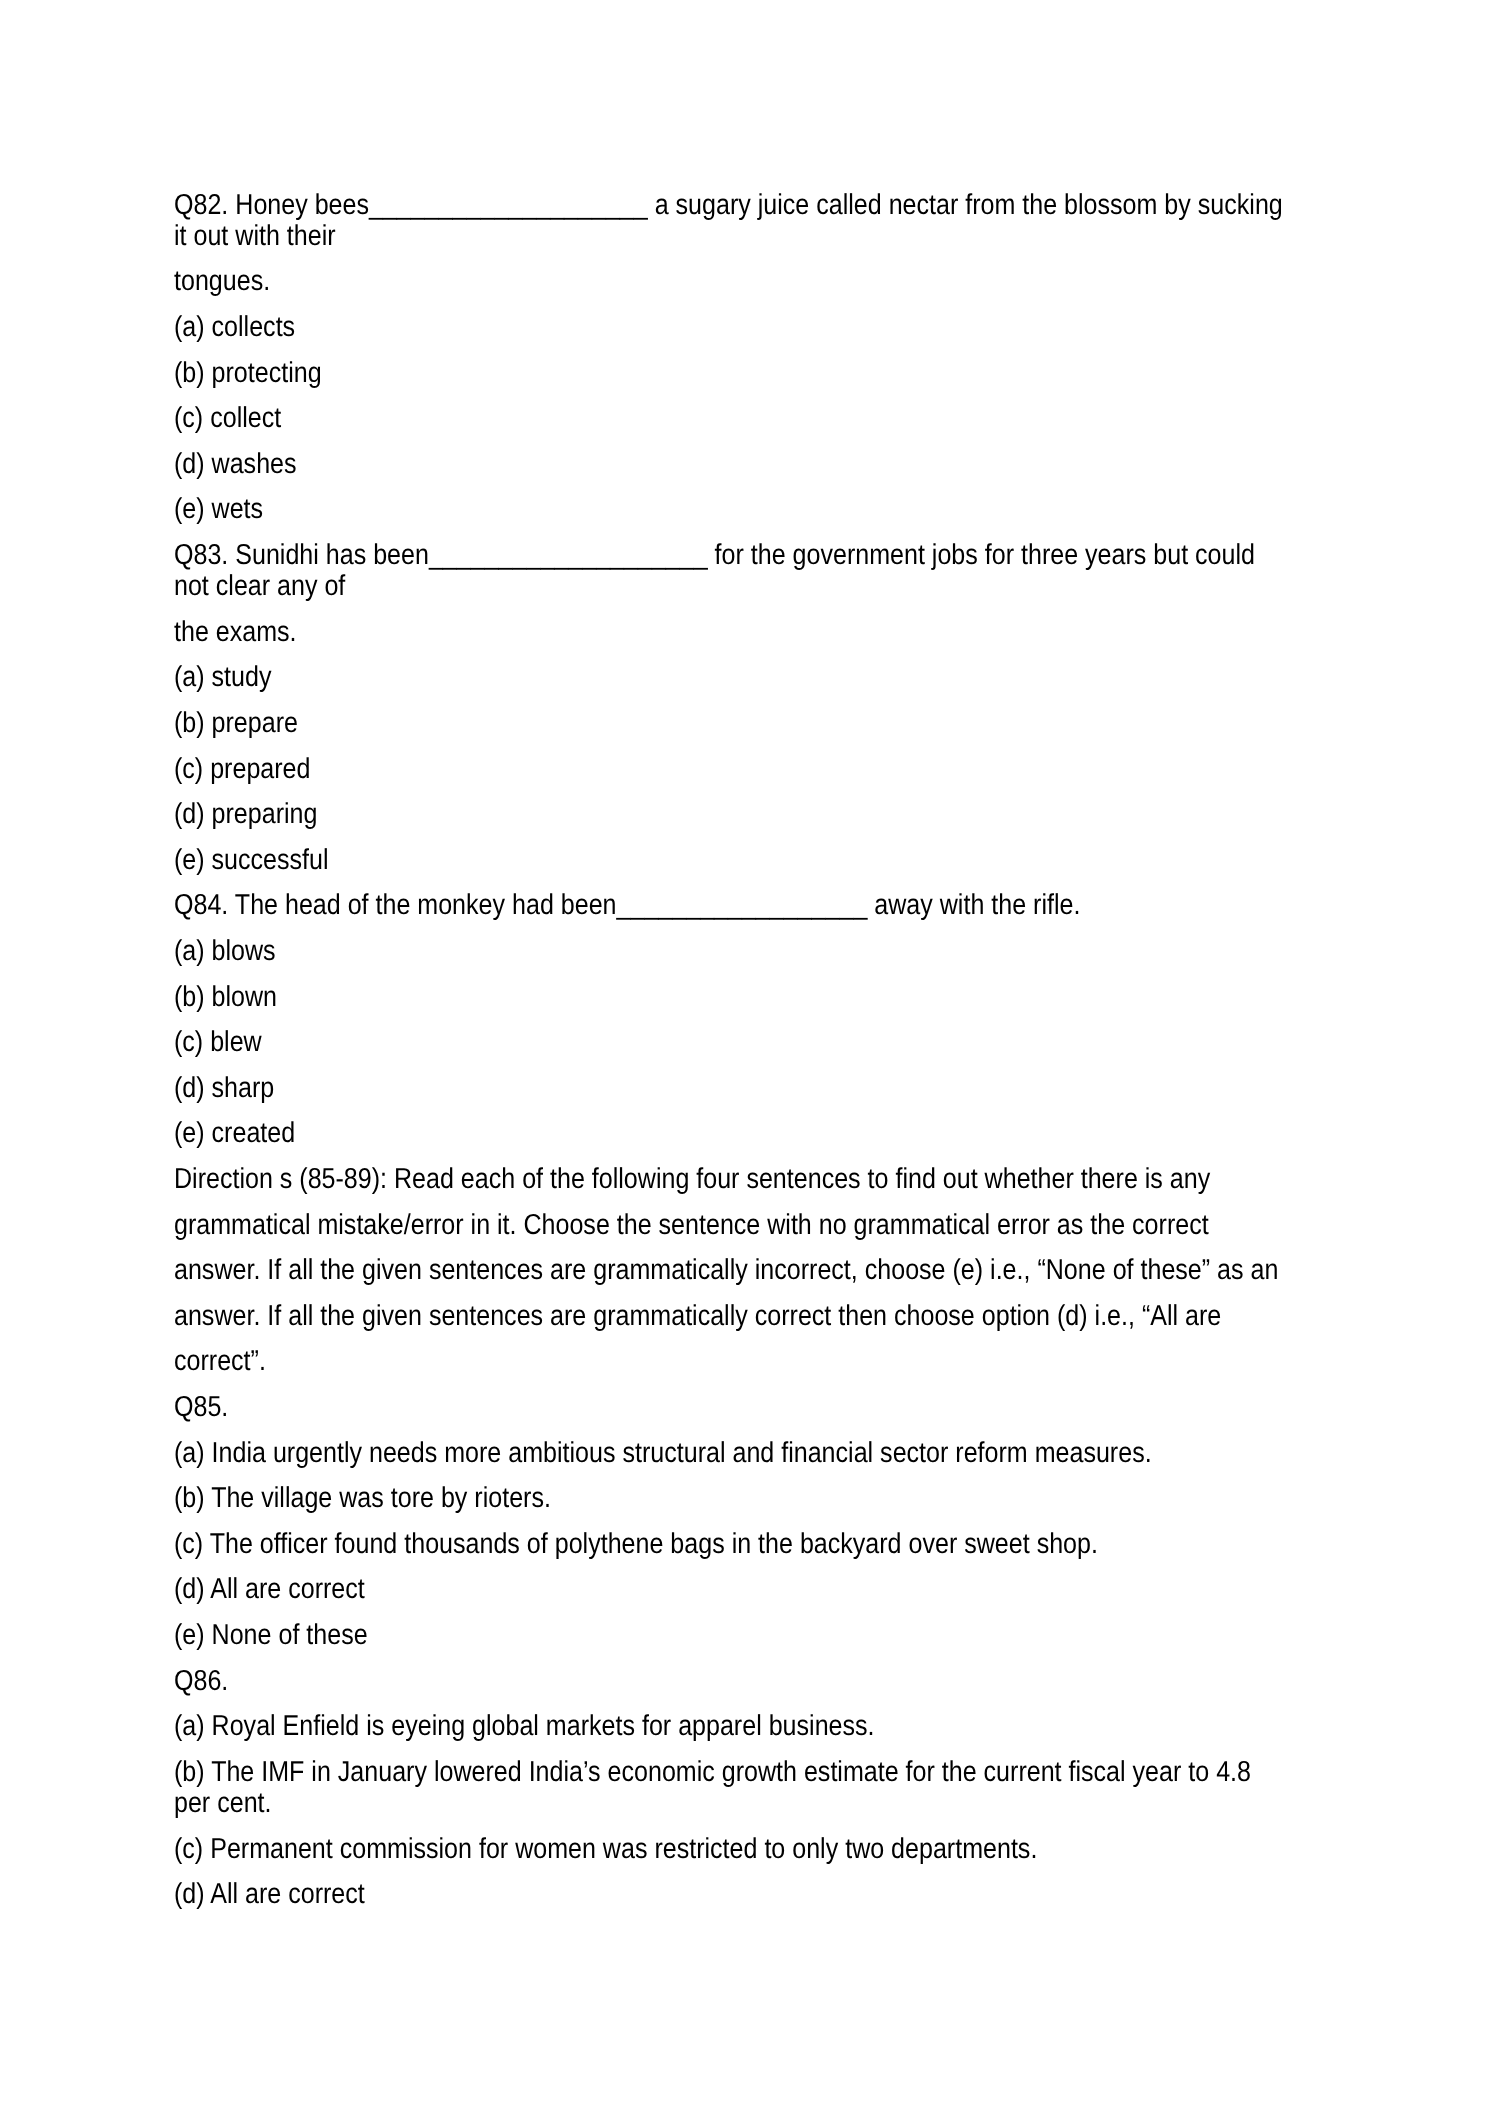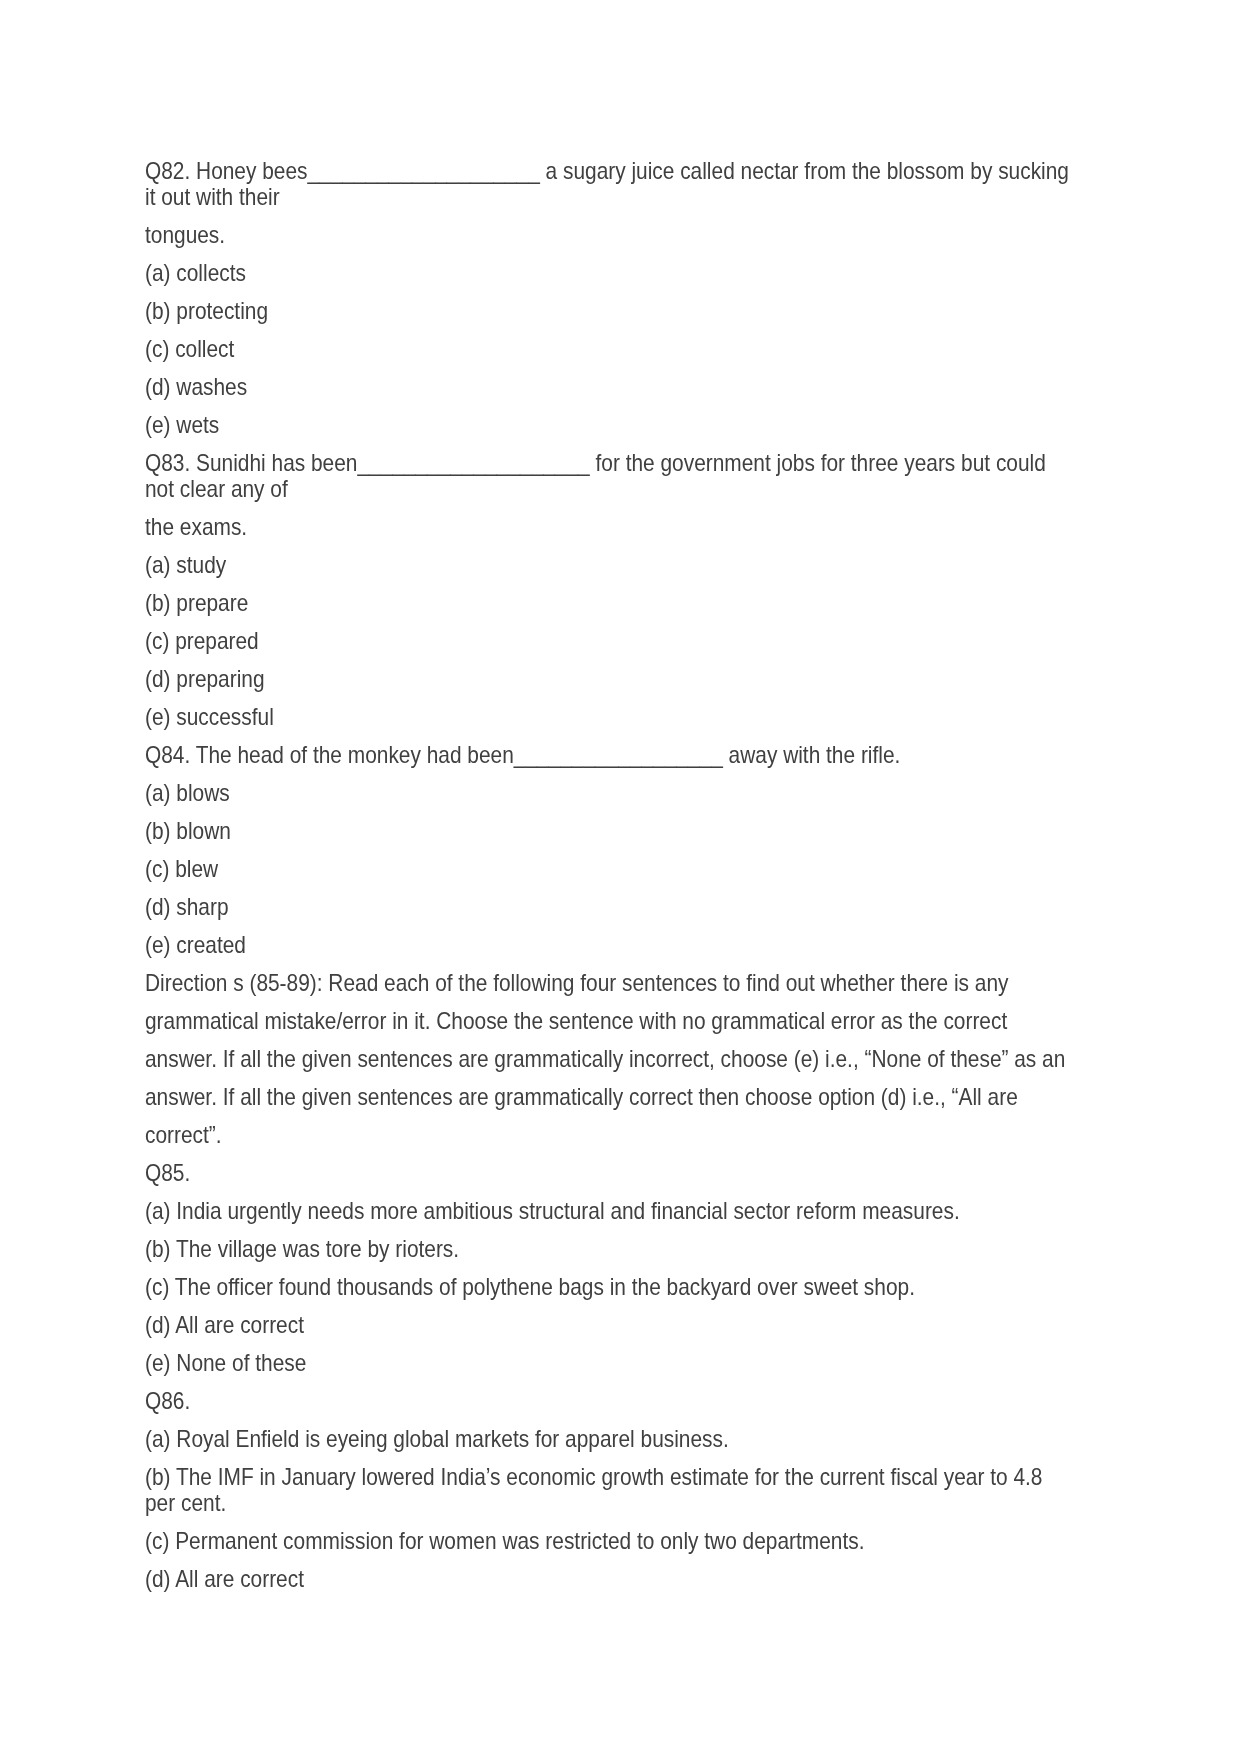--- a/index.html
+++ b/index.html
@@ -7,21 +7,21 @@
     padding: 0;
     background: #ffffff;
   }
   .page {
     position: relative;
     width: 1134px;
     height: 1754px;
     background: #ffffff;
     overflow: hidden;
     font-family: "Liberation Sans", sans-serif;
-    color: #404040;
+    color: #000000;
   }
   
   .content {
     position: absolute;
     left: 145px;
     top: 158px;
     width: 1200px;
     
     transform: scaleX(0.87);
     transform-origin: left top;

